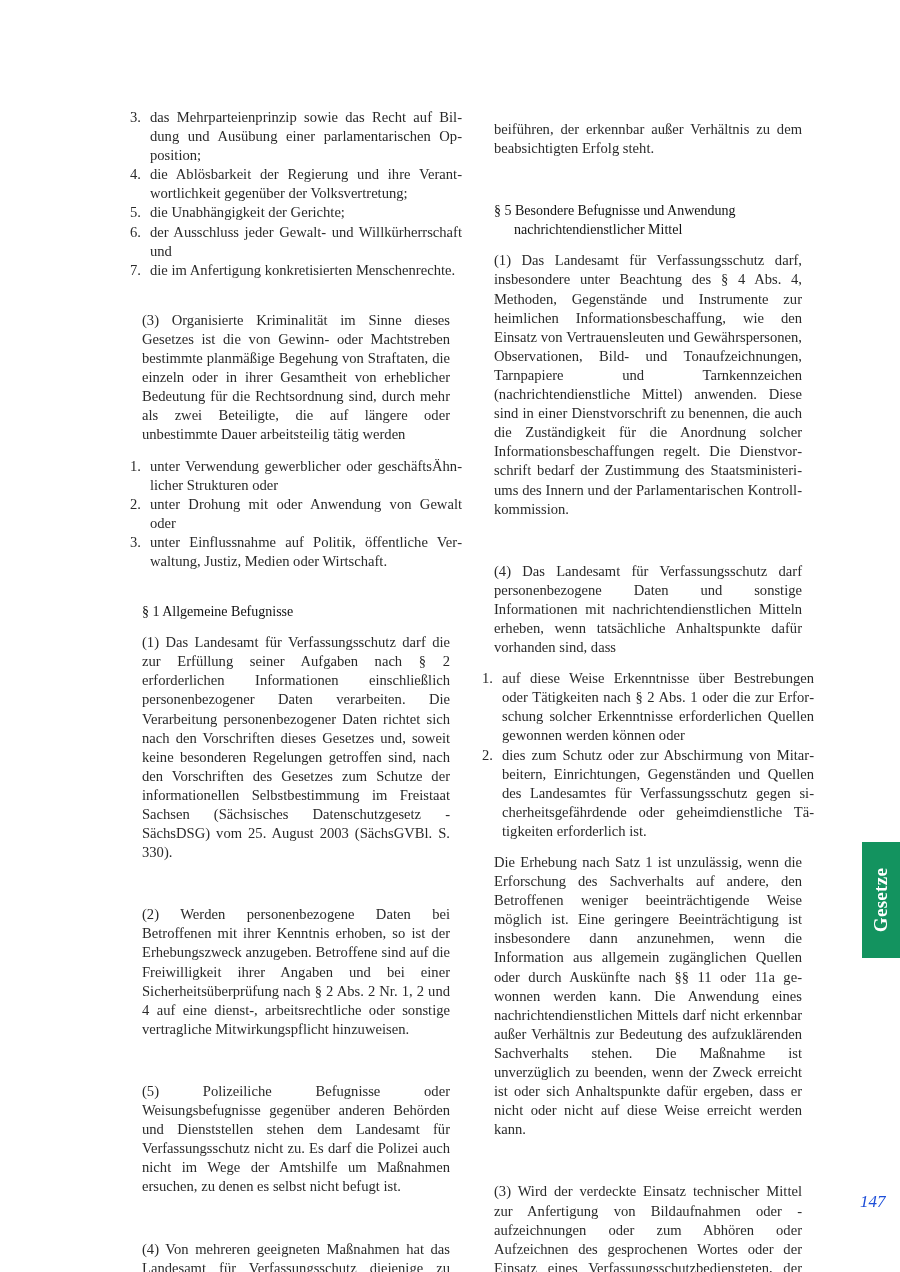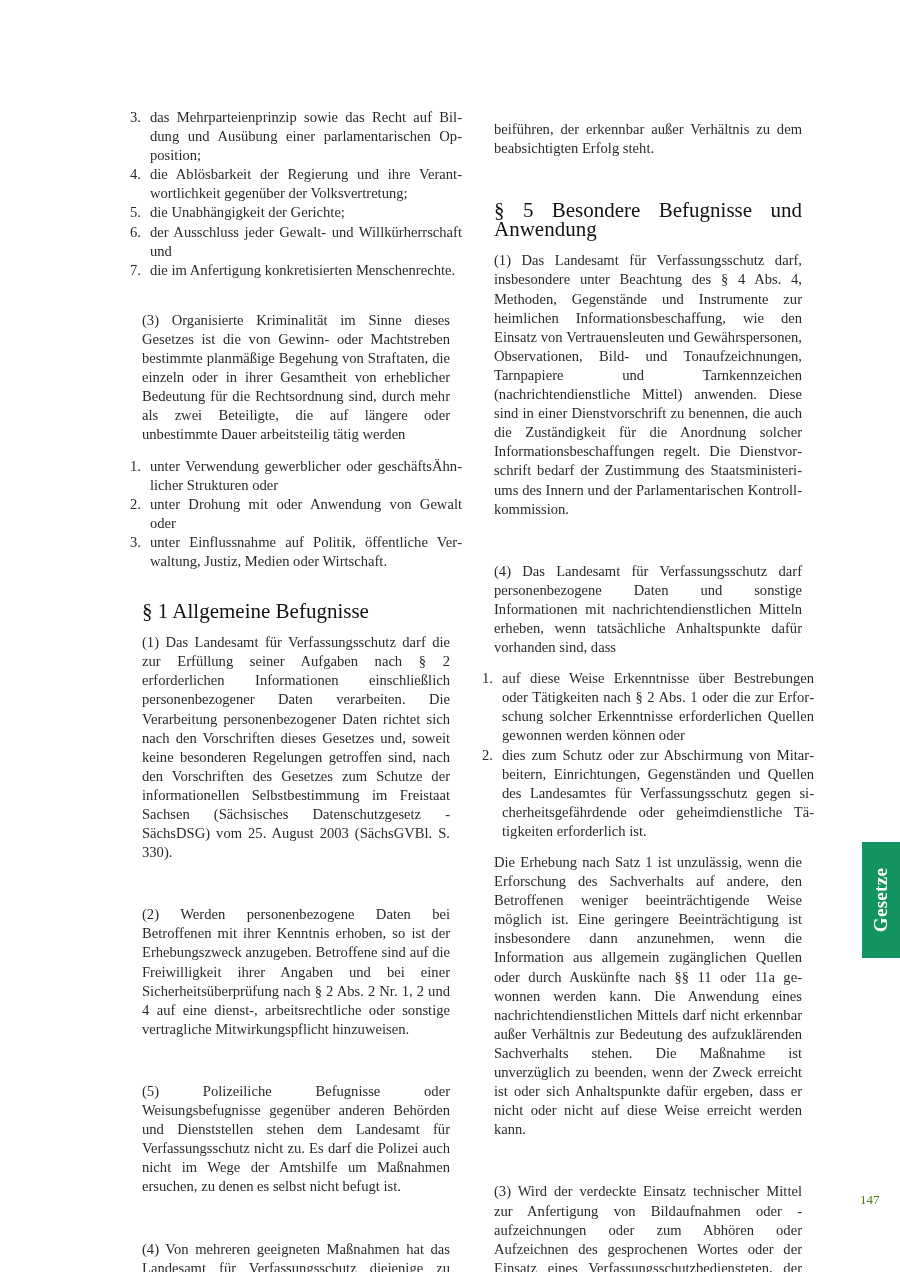--- a/index.html
+++ b/index.html
@@ -10,35 +10,35 @@
   }
   .col {
     position: absolute; top: 108px; width: 332px;
     font-size: 14.6px; line-height: 19.1px; text-align: justify;
     hyphens: manual;
   }
   .col-left { left: 130px; }
   .col-right { left: 482px; }
   p { margin: 12px; }
   .gap { height: 19px; }
-  .heading { font-weight: normal; color: #111; font-size: 21px; }
+  .heading { font-weight: normal; color: #111; font-size: 14px; }
   .heading .indent { display: block; padding-left: 20px; }
   ol { list-style: none; margin: 0; padding: 0; }
   ol li { position: relative; padding-left: 20px; }
   ol li .num { position: absolute; left: 0; top: 0; }
   .tab {
     position: absolute; left: 862px; top: 842px; width: 38px; height: 116px;
     background: #13935f; display: flex; align-items: center; justify-content: center;
   }
   .tab span {
     color: #ffffff; font-size: 19px; font-weight: bold; letter-spacing: 0.3px;
     transform: rotate(-90deg); white-space: nowrap;
   }
   .page-number {
-    position: absolute; left: 860px; top: 1192px; font-size: 13px; color: #4d7c0f;
+    position: absolute; left: 860px; top: 1192px; font-size: 17px; color: #1d4ed8; font-style: italic;
   }
 </style>
 </head>
 <body>
 
 <div class="col col-left">
   <ol>
     <li><span class="num">3.</span><span>das Mehrparteienprinzip sowie das Recht auf Bil­dung und Ausübung einer parlamentarischen Op­position;</span></li>
     <li><span class="num">4.</span><span>die Ablösbarkeit der Regierung und ihre Verant­wortlichkeit gegenüber der Volksvertretung;</span></li>
     <li><span class="num">5.</span><span>die Unabhängigkeit der Gerichte;</span></li>
@@ -61,20 +61,21 @@
   <p>(5) Polizeiliche Befugnisse oder Weisungsbefugnisse gegenüber anderen Behörden und Dienststellen stehen dem Landesamt für Verfassungsschutz nicht zu. Es darf die Polizei auch nicht im Wege der Amtshilfe um Maß­nahmen ersuchen, zu denen es selbst nicht befugt ist.</p>
   <div class="gap"></div>
   <p>(4) Von mehreren geeigneten Maßnahmen hat das Landesamt für Verfassungsschutz diejenige zu wählen, die Betroffene voraussichtlich am wenigsten beein­trächtigt. Eine Maßnahme darf keinen Nachteil her­</p>
 </div>
 
 <div class="col col-right">
   <p>beiführen, der erkennbar außer Verhältnis zu dem be­absichtigten Erfolg steht.</p>
   <div class="gap"></div>
   <p class="heading">
     <span>§ 5 Besondere Befugnisse und Anwendung</span>
+    <span class="indent">nachrichtendienstlicher Mittel</span>
   </p>
   <p>(1) Das Landesamt für Verfassungsschutz darf, insbe­sondere unter Beachtung des § 4 Abs. 4, Methoden, Gegenstände und Instrumente zur heimlichen Infor­mationsbeschaffung, wie den Einsatz von Vertrauens­leuten und Gewährspersonen, Observationen, Bild- und Tonaufzeichnungen, Tarnpapiere und Tarnkenn­zeichen (nachrichtendienstliche Mittel) anwenden. Diese sind in einer Dienstvorschrift zu benennen, die auch die Zuständigkeit für die Anordnung solcher Informationsbeschaffungen regelt. Die Dienstvor­schrift bedarf der Zustimmung des Staatsministeri­ums des Innern und der Parlamentarischen Kontroll­kommission.</p>
   <div class="gap"></div>
   <p>(4) Das Landesamt für Verfassungsschutz darf perso­nenbezogene Daten und sonstige Informationen mit nachrichtendienstlichen Mitteln erheben, wenn tat­sächliche Anhaltspunkte dafür vorhanden sind, dass</p>
   <ol>
     <li><span class="num">1.</span><span>auf diese Weise Erkenntnisse über Bestrebungen oder Tätigkeiten nach § 2 Abs. 1 oder die zur Erfor­schung solcher Erkenntnisse erforderlichen Quel­len gewonnen werden können oder</span></li>
     <li><span class="num">2.</span><span>dies zum Schutz oder zur Abschirmung von Mitar­beitern, Einrichtungen, Gegenständen und Quellen des Landesamtes für Verfassungsschutz gegen si­cherheitsgefährdende oder geheimdienstliche Tä­tigkeiten erforderlich ist.</span></li>
   </ol>
   <p>Die Erhebung nach Satz 1 ist unzulässig, wenn die Erfor­schung des Sachverhalts auf andere, den Betroffenen we­niger beeinträchtigende Weise möglich ist. Eine gerin­gere Beeinträchtigung ist insbesondere dann anzuneh­men, wenn die Information aus allgemein zugänglichen Quellen oder durch Auskünfte nach §§ 11 oder 11a ge­wonnen werden kann. Die Anwendung eines nachrich­tendienstlichen Mittels darf nicht erkennbar außer Ver­hältnis zur Bedeutung des aufzuklärenden Sachverhalts stehen. Die Maßnahme ist unverzüglich zu beenden, wenn der Zweck erreicht ist oder sich Anhaltspunkte dafür ergeben, dass er nicht oder nicht auf diese Weise er­reicht werden kann.</p>
   <div class="gap"></div>

